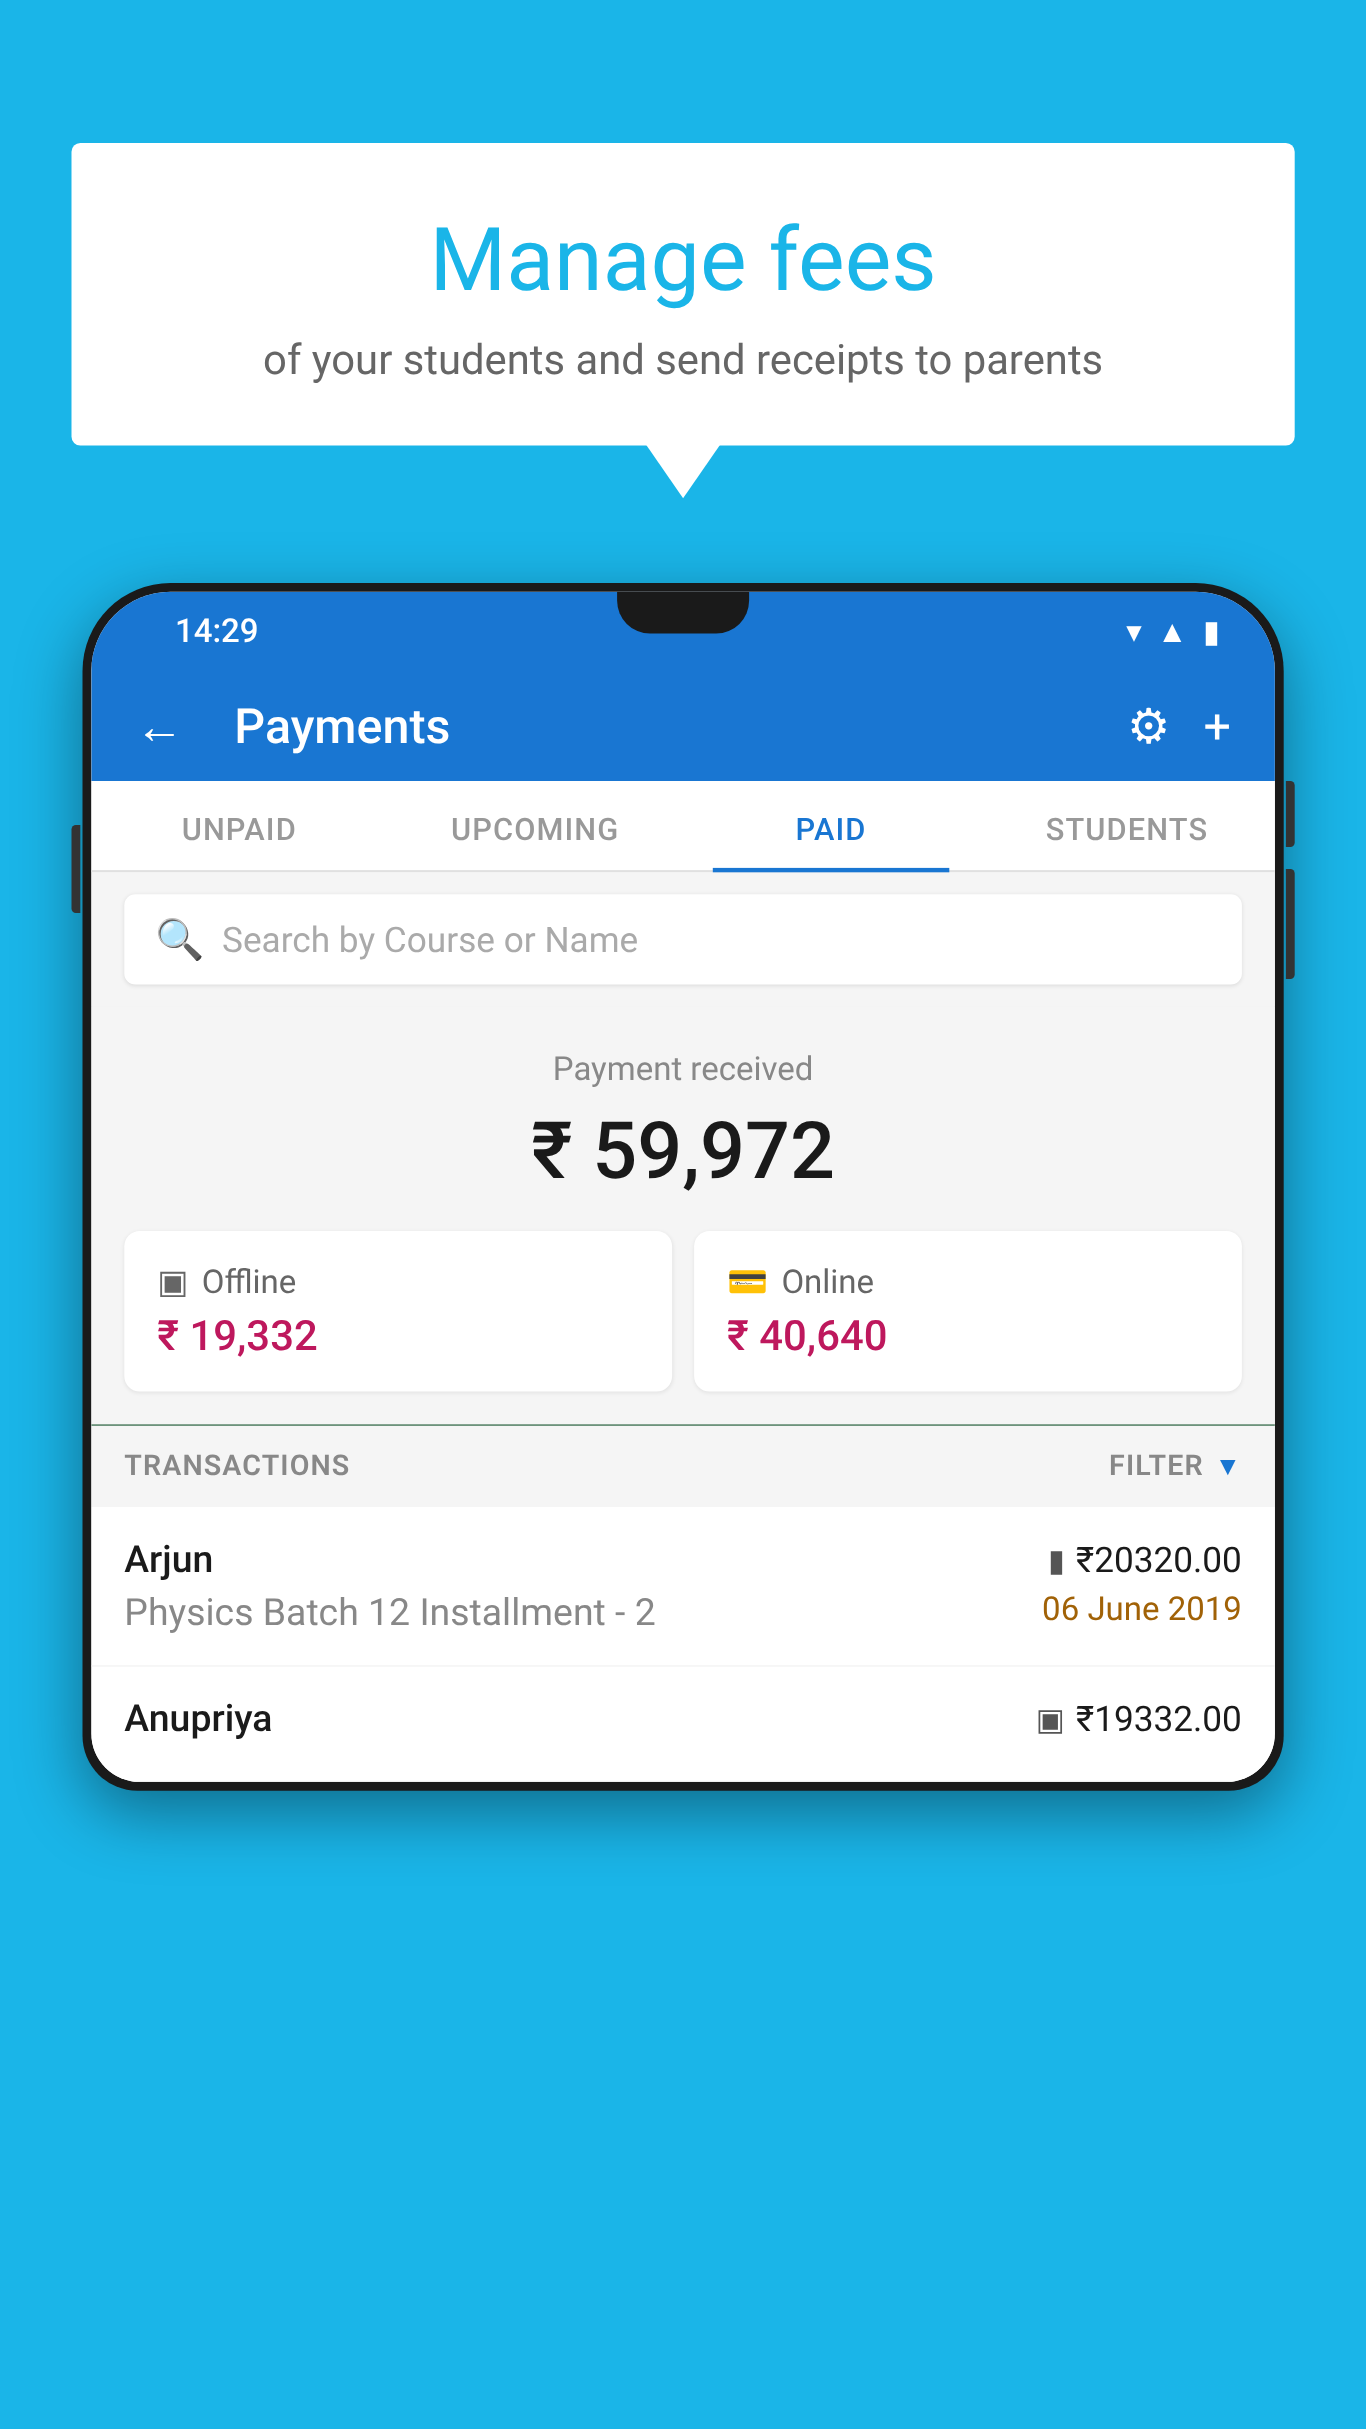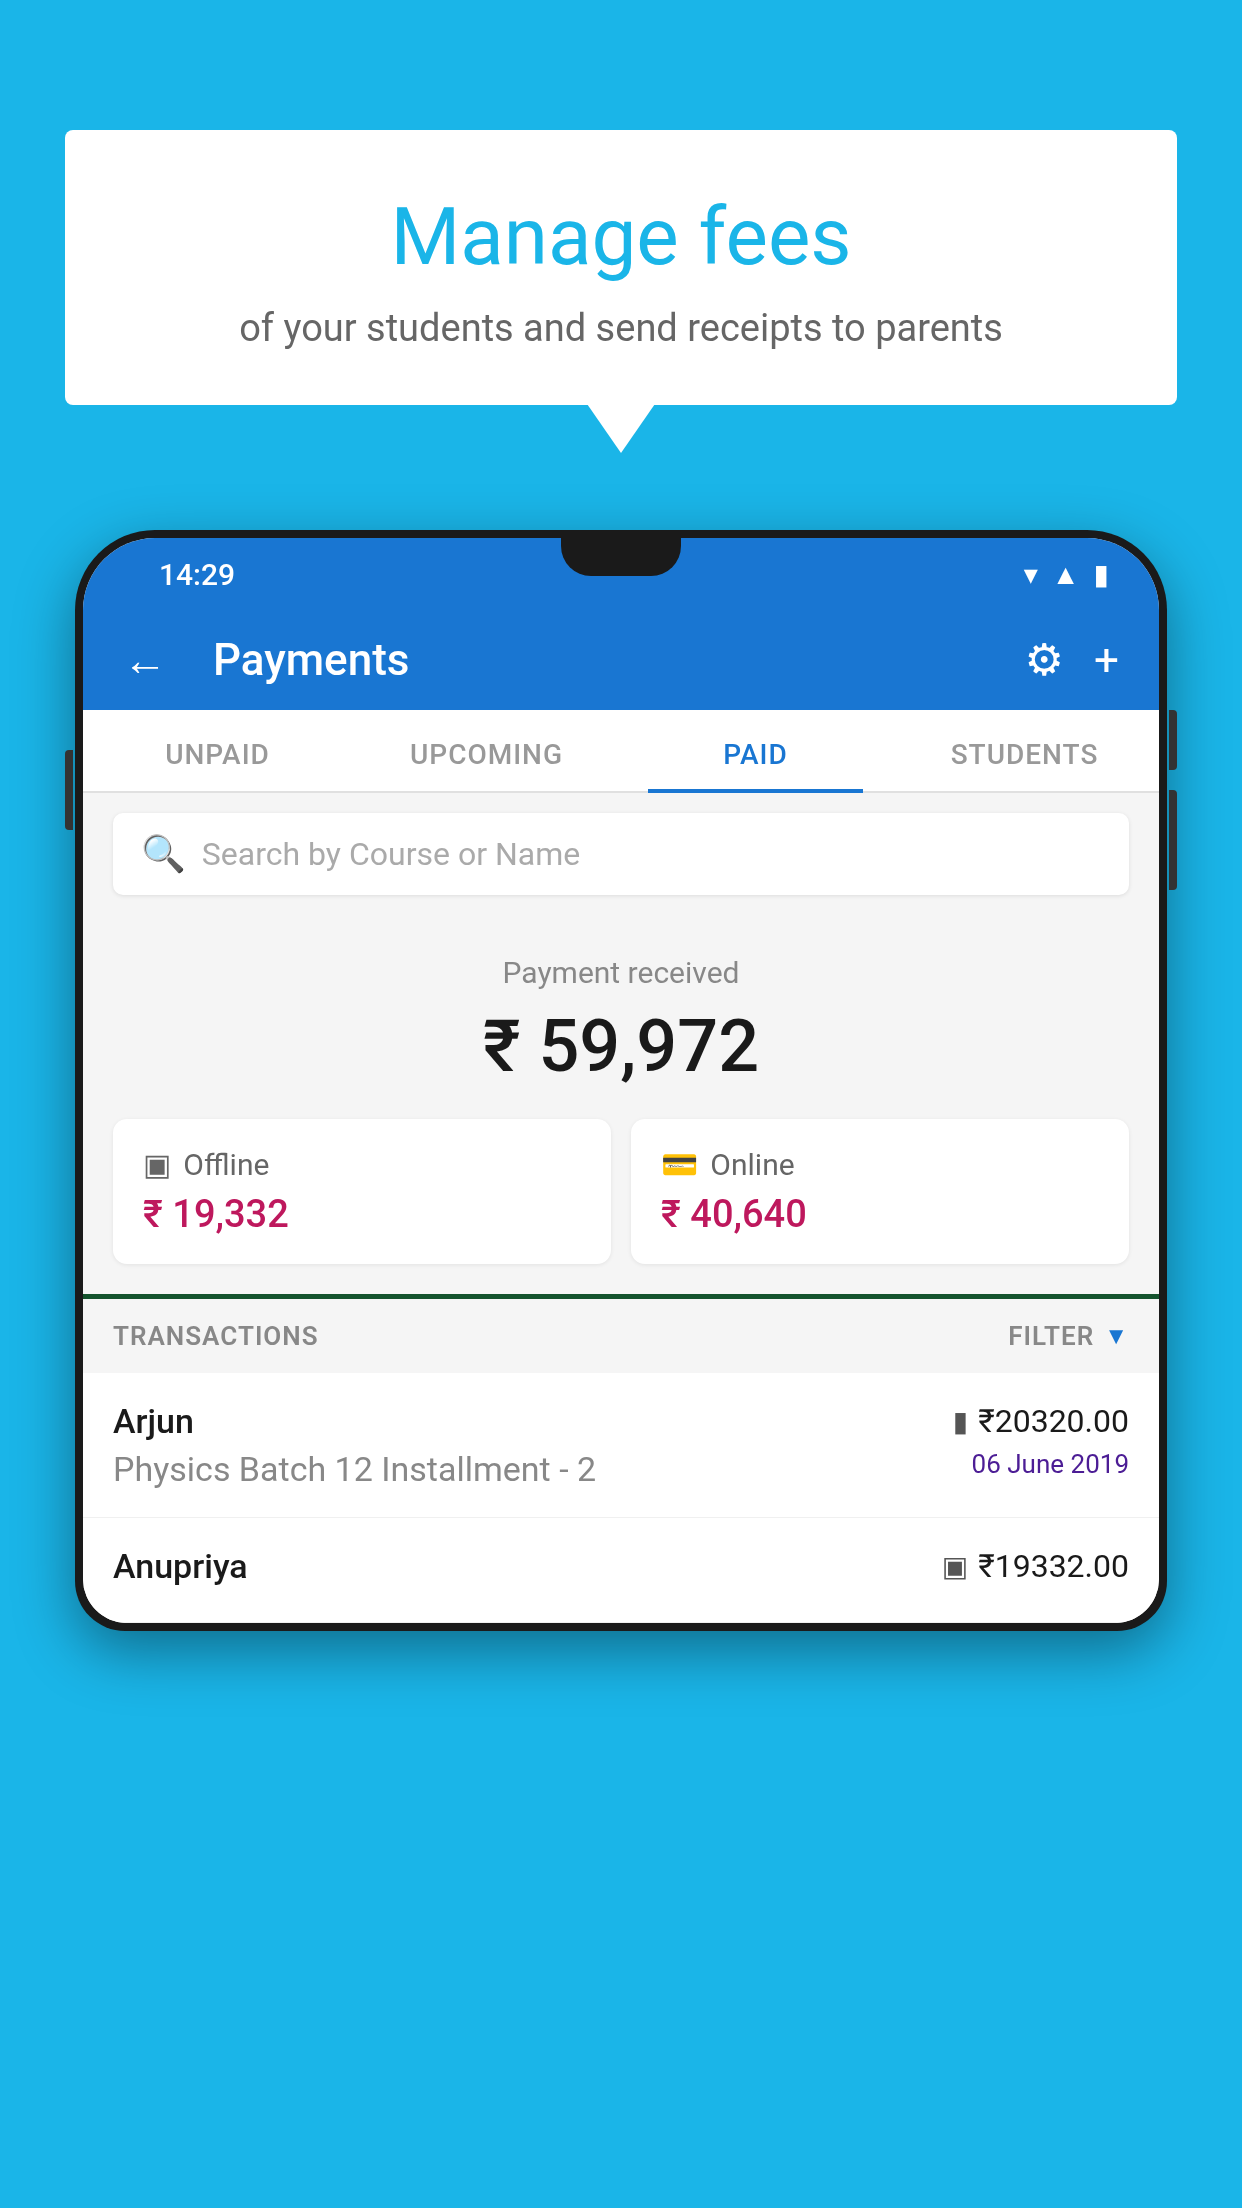--- a/index.html
+++ b/index.html
@@ -251,21 +251,21 @@
       margin-top: 8px;
     }
 
     
     .transactions-header {
       background: #f5f5f5;
       display: flex;
       justify-content: space-between;
       align-items: center;
       padding: 22px 30px;
-      border-top: 5px solid #14532d;
+      border-top: 1px solid #14532d;
     }
     .transactions-label {
       color: #888;
       font-size: 26px;
       font-weight: 600;
       letter-spacing: 1px;
     }
     .filter-btn {
       display: flex;
       align-items: center;
@@ -309,22 +309,22 @@
     }
     .transaction-row2 {
       display: flex;
       justify-content: space-between;
     }
     .transaction-detail {
       font-size: 34px;
       color: #888;
     }
     .transaction-date {
-      font-size: 26px;
-      color: #4c1d95;
+      font-size: 30px;
+      color: #a16207;
     }
     .pay-icon {
       font-size: 28px;
       color: #555;
     }
     .pay-icon-offline {
       font-size: 28px;
       color: #555;
     }
 

